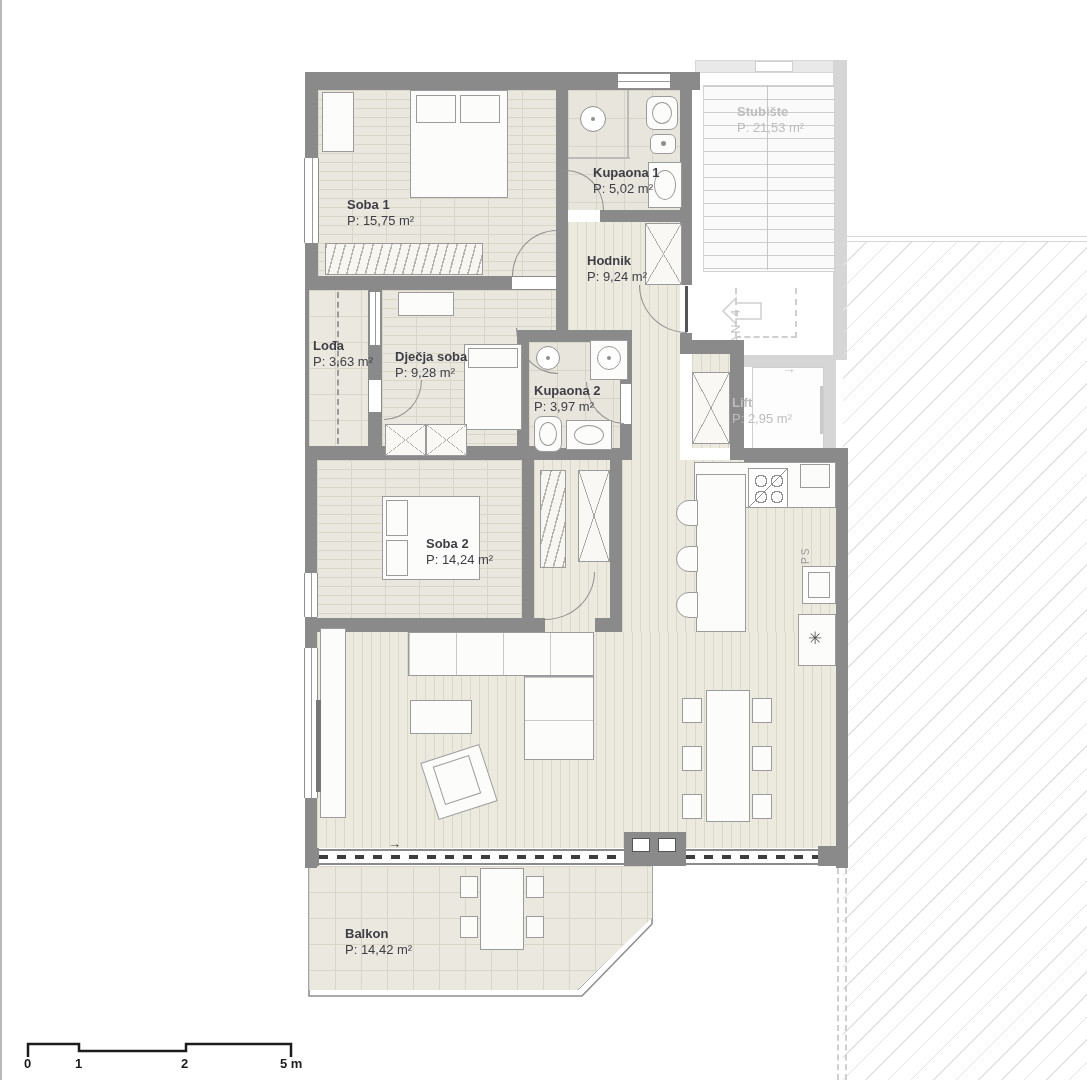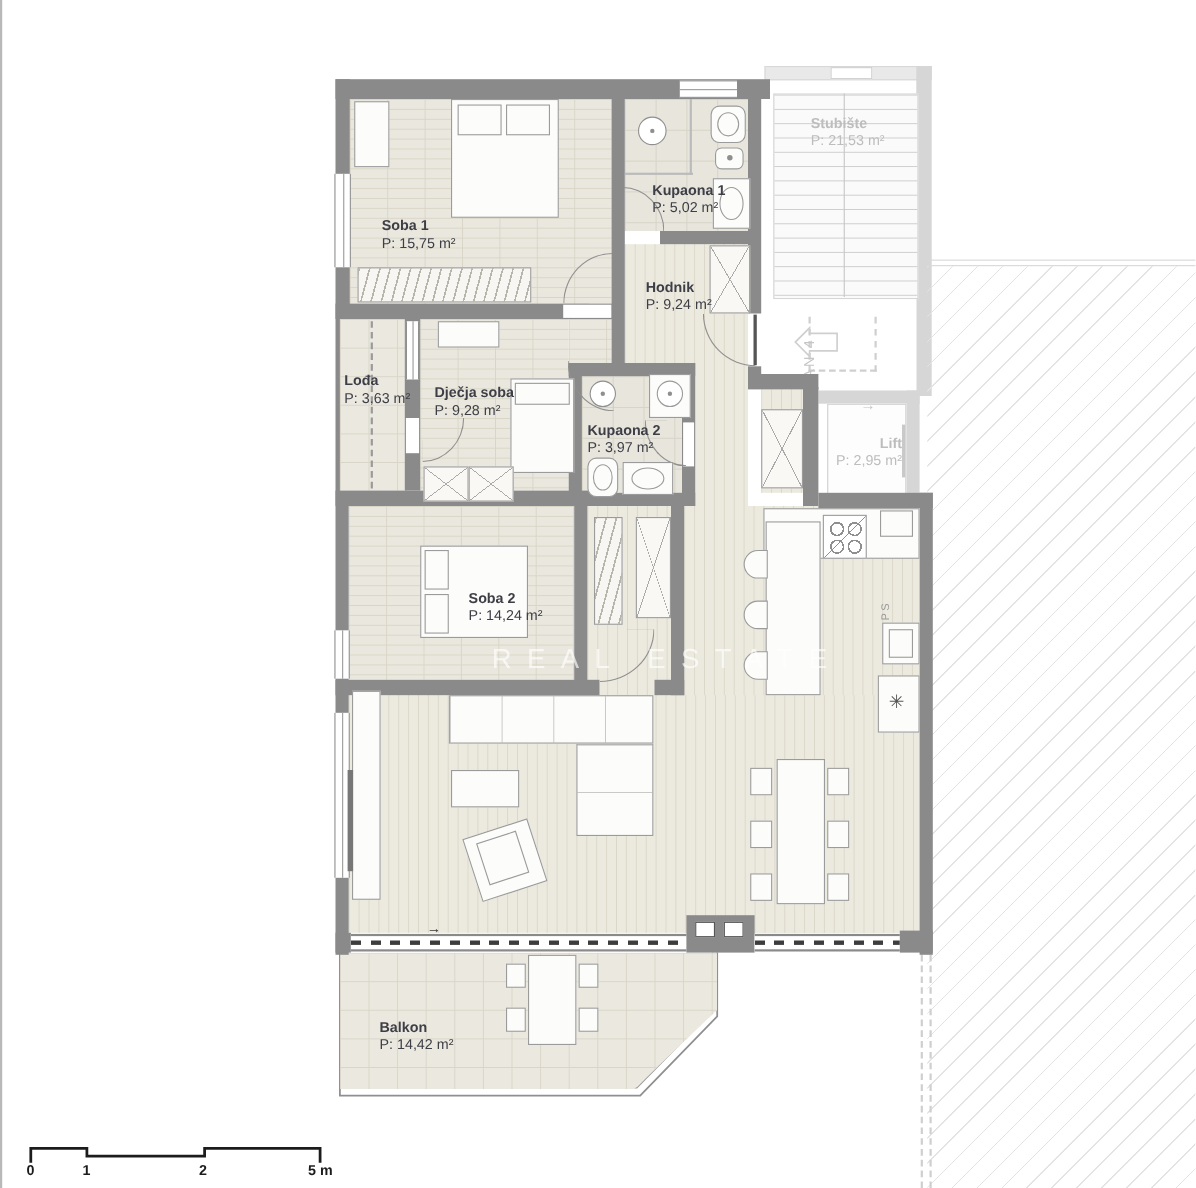--- a/index.html
+++ b/index.html
@@ -245,21 +245,20 @@
   <div class="fw" style="left:752px;top:698px;width:20px;height:25px;"></div>
   <div class="fw" style="left:752px;top:746px;width:20px;height:25px;"></div>
   <div class="fw" style="left:752px;top:794px;width:20px;height:25px;"></div>
 
   <div class="fw" style="left:480px;top:868px;width:44px;height:82px;"></div>
   <div class="fw" style="left:460px;top:876px;width:18px;height:22px;"></div>
   <div class="fw" style="left:526px;top:876px;width:18px;height:22px;"></div>
   <div class="fw" style="left:460px;top:916px;width:18px;height:22px;"></div>
   <div class="fw" style="left:526px;top:916px;width:18px;height:22px;"></div>
 
-  <div class="wm2" style="left:447px;top:585px;">REAL ESTATE</div>
 
   <div class="lbl" style="left:347px;top:197px;">
     <span class="rname">Soba 1</span>
     <span class="rarea">P: 15,75 m²</span>
   </div>
   <div class="lbl" style="left:593px;top:165px;">
     <span class="rname">Kupaona 1</span>
     <span class="rarea">P: 5,02 m²</span>
   </div>
   <div class="lbl" style="left:587px;top:253px;">
@@ -283,21 +282,21 @@
     <span class="rarea">P: 14,24 m²</span>
   </div>
   <div class="lbl" style="left:345px;top:926px;">
     <span class="rname">Balkon</span>
     <span class="rarea">P: 14,42 m²</span>
   </div>
   <div class="lbl faded" style="left:737px;top:104px;">
     <span class="rname">Stubište</span>
     <span class="rarea">P: 21,53 m²</span>
   </div>
-  <div class="lbl faded" style="left:760px;top:395px;text-align:right;">
+  <div class="lbl faded" style="left:732px;top:395px;">
     <span class="rname">Lift</span>
     <span class="rarea">P: 2,95 m²</span>
   </div>
 
   <div class="scl" style="left:24px;top:1056px;">0</div>
   <div class="scl" style="left:75px;top:1056px;">1</div>
   <div class="scl" style="left:181px;top:1056px;">2</div>
   <div class="scl" style="left:280px;top:1056px;">5 m</div>
 
 </div>

